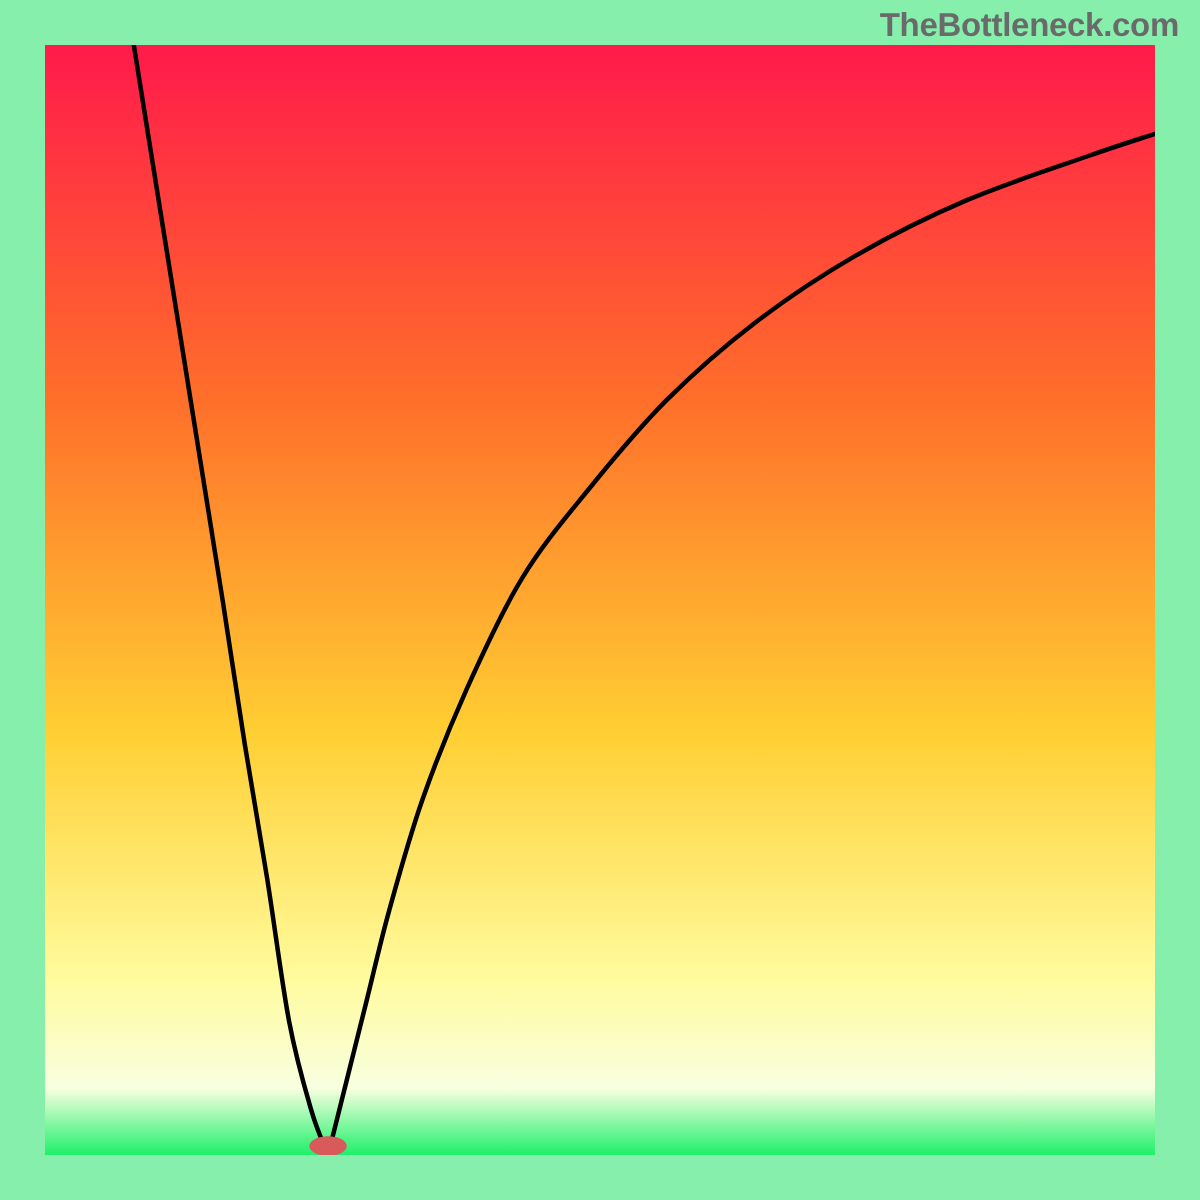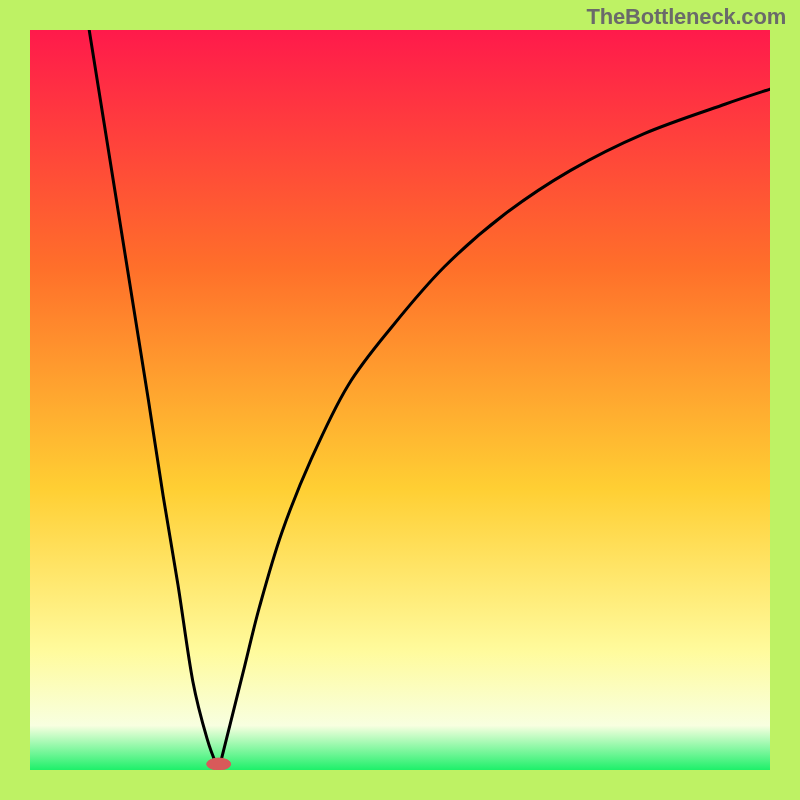--- a/index.html
+++ b/index.html
@@ -7,21 +7,21 @@
     padding: 0;
     width: 800px;
     height: 800px;
     background: #000;
     font-family: Arial, Helvetica, sans-serif;
   }
   .frame {
     position: relative;
     width: 800px;
     height: 800px;
-    background: #bef264;
+    background: #86efac;
   }
   .watermark {
     position: absolute;
     top: 4px;
     right: 14px;
     color: #6a6a6a;
     font-size: 22px;
     font-weight: 600;
     letter-spacing: -0.2px;
   }

